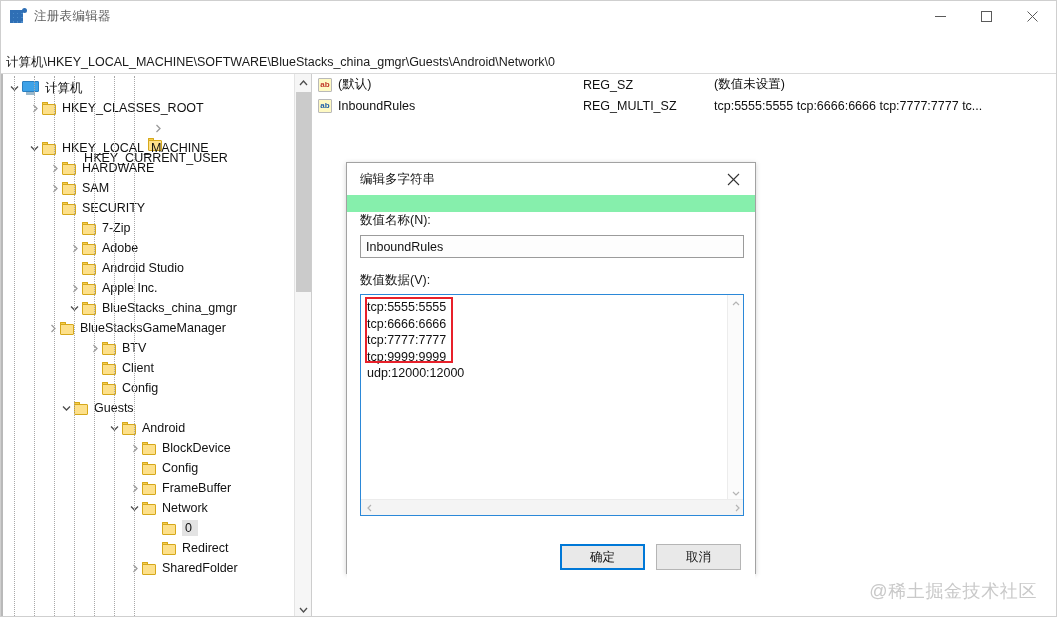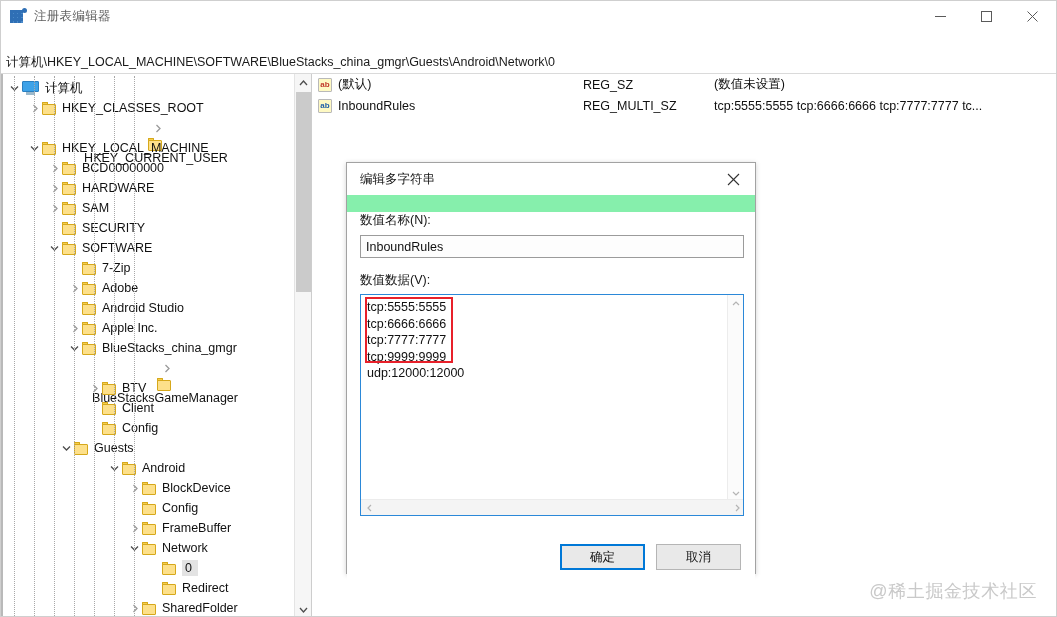--- a/index.html
+++ b/index.html
@@ -465,32 +465,20 @@
           <div class="node" style="padding-left: 46px;">
             <span class="chev">
               <svg width="6" height="9" viewBox="0 0 6 9">
                 <polyline points="1.5,1 5,4.5 1.5,8" fill="none" stroke="#9a9a9a" stroke-width="1.3"></polyline>
               </svg>
             </span>
             <span class="folder">
               <span class="tab"></span>
               <span class="body"></span>
             </span>
-            <span class="node-label">BCD00000000</span>
-          </div>
-          <div class="node" style="padding-left: 46px;">
-            <span class="chev">
-              <svg width="6" height="9" viewBox="0 0 6 9">
-                <polyline points="1.5,1 5,4.5 1.5,8" fill="none" stroke="#9a9a9a" stroke-width="1.3"></polyline>
-              </svg>
-            </span>
-            <span class="folder">
-              <span class="tab"></span>
-              <span class="body"></span>
-            </span>
             <span class="node-label">HARDWARE</span>
           </div>
           <div class="node" style="padding-left: 46px;">
             <span class="chev">
               <svg width="6" height="9" viewBox="0 0 6 9">
                 <polyline points="1.5,1 5,4.5 1.5,8" fill="none" stroke="#9a9a9a" stroke-width="1.3"></polyline>
               </svg>
             </span>
             <span class="folder">
               <span class="tab"></span>
@@ -499,85 +487,73 @@
             <span class="node-label">SAM</span>
           </div>
           <div class="node" style="padding-left: 46px;">
             <span class="chev"></span>
             <span class="folder">
               <span class="tab"></span>
               <span class="body"></span>
             </span>
             <span class="node-label">SECURITY</span>
           </div>
-          <div class="node" style="padding-left: 46px;">
+          <div class="node" style="padding-left: 66px;">
+            <span class="chev"></span>
+            <span class="folder">
+              <span class="tab"></span>
+              <span class="body"></span>
+            </span>
+            <span class="node-label">7-Zip</span>
+          </div>
+          <div class="node" style="padding-left: 66px;">
+            <span class="chev">
+              <svg width="6" height="9" viewBox="0 0 6 9">
+                <polyline points="1.5,1 5,4.5 1.5,8" fill="none" stroke="#9a9a9a" stroke-width="1.3"></polyline>
+              </svg>
+            </span>
+            <span class="folder">
+              <span class="tab"></span>
+              <span class="body"></span>
+            </span>
+            <span class="node-label">Adobe</span>
+          </div>
+          <div class="node" style="padding-left: 66px;">
+            <span class="chev"></span>
+            <span class="folder">
+              <span class="tab"></span>
+              <span class="body"></span>
+            </span>
+            <span class="node-label">Android Studio</span>
+          </div>
+          <div class="node" style="padding-left: 66px;">
+            <span class="chev">
+              <svg width="6" height="9" viewBox="0 0 6 9">
+                <polyline points="1.5,1 5,4.5 1.5,8" fill="none" stroke="#9a9a9a" stroke-width="1.3"></polyline>
+              </svg>
+            </span>
+            <span class="folder">
+              <span class="tab"></span>
+              <span class="body"></span>
+            </span>
+            <span class="node-label">Apple Inc.</span>
+          </div>
+          <div class="node" style="padding-left: 66px;">
             <span class="chev">
               <svg width="9" height="6" viewBox="0 0 9 6">
                 <polyline points="1,1.5 4.5,5 8,1.5" fill="none" stroke="#4d4d4d" stroke-width="1.3"></polyline>
               </svg>
             </span>
             <span class="folder">
               <span class="tab"></span>
               <span class="body"></span>
             </span>
-            <span class="node-label">SOFTWARE</span>
-          </div>
-          <div class="node" style="padding-left: 66px;">
-            <span class="chev"></span>
-            <span class="folder">
-              <span class="tab"></span>
-              <span class="body"></span>
-            </span>
-            <span class="node-label">7-Zip</span>
-          </div>
-          <div class="node" style="padding-left: 66px;">
-            <span class="chev">
-              <svg width="6" height="9" viewBox="0 0 6 9">
-                <polyline points="1.5,1 5,4.5 1.5,8" fill="none" stroke="#9a9a9a" stroke-width="1.3"></polyline>
-              </svg>
-            </span>
-            <span class="folder">
-              <span class="tab"></span>
-              <span class="body"></span>
-            </span>
-            <span class="node-label">Adobe</span>
-          </div>
-          <div class="node" style="padding-left: 66px;">
-            <span class="chev"></span>
-            <span class="folder">
-              <span class="tab"></span>
-              <span class="body"></span>
-            </span>
-            <span class="node-label">Android Studio</span>
-          </div>
-          <div class="node" style="padding-left: 66px;">
-            <span class="chev">
-              <svg width="6" height="9" viewBox="0 0 6 9">
-                <polyline points="1.5,1 5,4.5 1.5,8" fill="none" stroke="#9a9a9a" stroke-width="1.3"></polyline>
-              </svg>
-            </span>
-            <span class="folder">
-              <span class="tab"></span>
-              <span class="body"></span>
-            </span>
-            <span class="node-label">Apple Inc.</span>
-          </div>
-          <div class="node" style="padding-left: 66px;">
-            <span class="chev">
-              <svg width="9" height="6" viewBox="0 0 9 6">
-                <polyline points="1,1.5 4.5,5 8,1.5" fill="none" stroke="#4d4d4d" stroke-width="1.3"></polyline>
-              </svg>
-            </span>
-            <span class="folder">
-              <span class="tab"></span>
-              <span class="body"></span>
-            </span>
             <span class="node-label">BlueStacks_china_gmgr</span>
           </div>
-          <div class="node" style="padding-left: 44px; flex-direction: column;">
+          <div class="node" style="padding-left: 44px;">
             <span class="chev">
               <svg width="6" height="9" viewBox="0 0 6 9">
                 <polyline points="1.5,1 5,4.5 1.5,8" fill="none" stroke="#9a9a9a" stroke-width="1.3"></polyline>
               </svg>
             </span>
             <span class="folder">
               <span class="tab"></span>
               <span class="body"></span>
             </span>
             <span class="node-label">BlueStacksGameManager</span>

